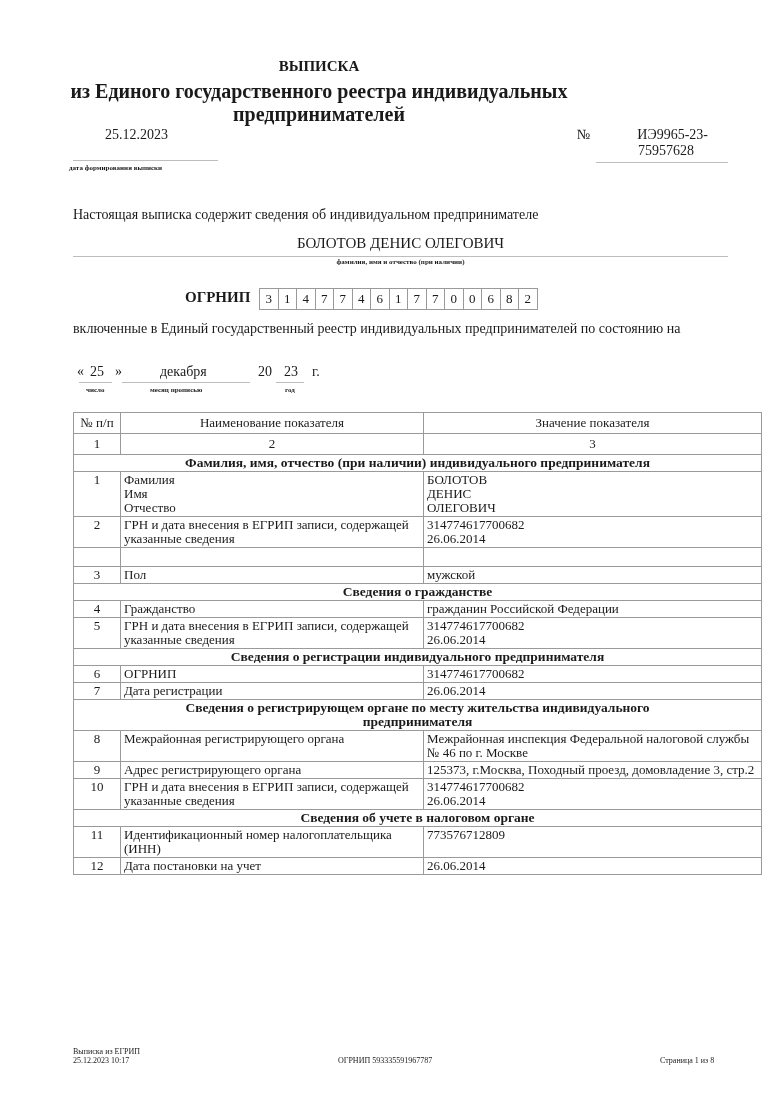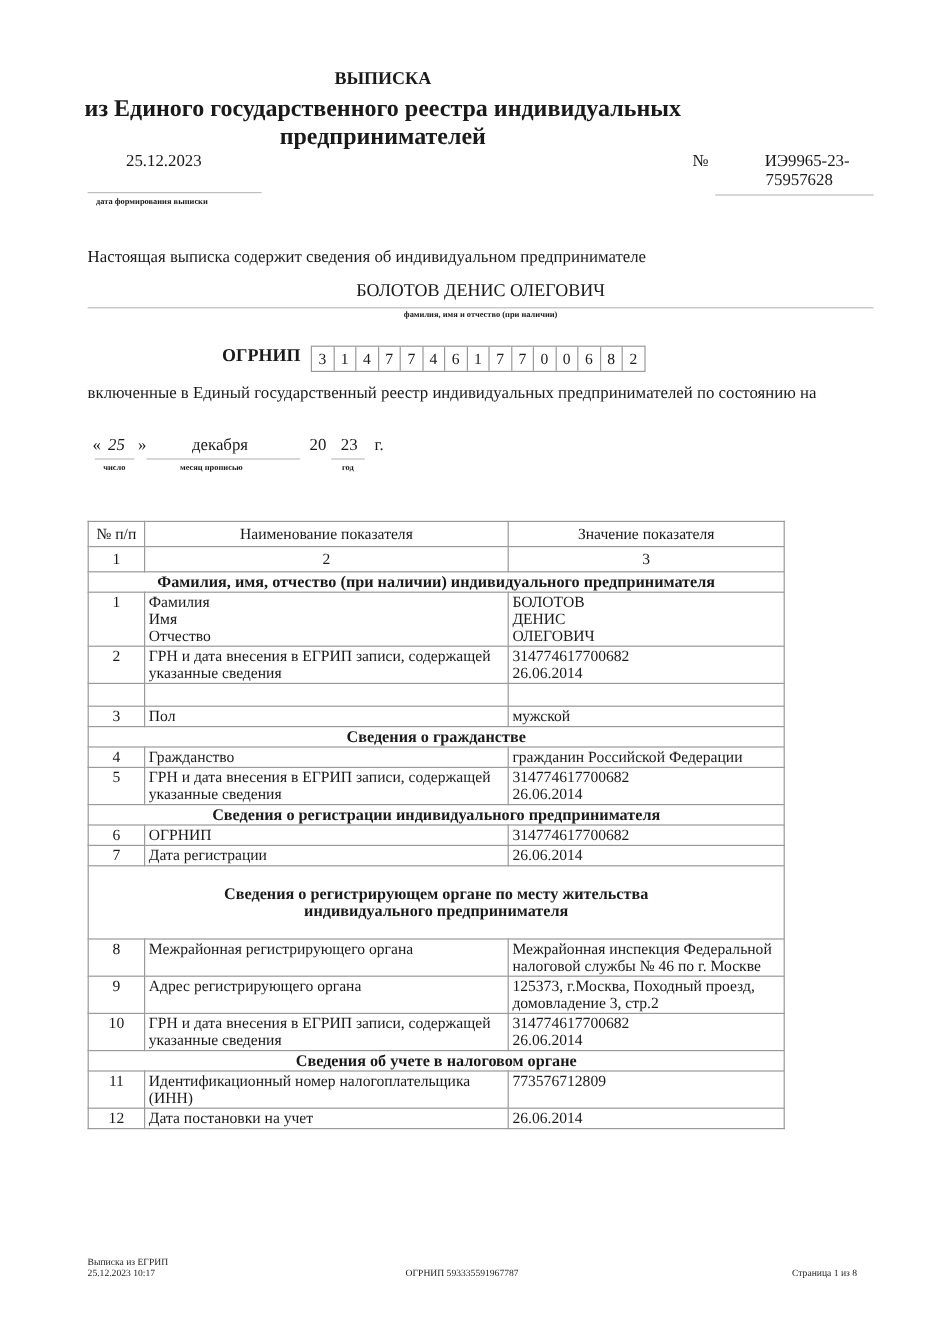--- a/index.html
+++ b/index.html
@@ -4,38 +4,38 @@
 <style>
   html, body { margin:0; padding:0; background:#ffffff; }
   body { width:782px; height:1108px; position:relative; overflow:hidden;
          font-family:"Liberation Serif","DejaVu Serif",serif; color:#1a1a1a; }
   .abs { position:absolute; }
   .title { left:0; width:638px; text-align:center; font-weight:bold; }
   .t1 { top:58px; font-size:15px; }
   .t2 { top:80px; font-size:20px; }
   .date-val { left:105px; top:127px; font-size:14px; }
   .date-line { left:73px; top:160px; width:145px; border-top:1px solid #bdbdbd; }
-  .date-cap { left:80px; top:164px; font-size:7px; font-weight:bold; }
+  .date-cap { left:69px; top:164px; font-size:7px; font-weight:bold; }
   .num-sign { left:577px; top:127px; font-size:14px; }
   .num-val { left:618px; top:127px; font-size:14px; text-align:right; width:90px; line-height:16px; }
   .num-line { left:596px; top:162px; width:132px; border-top:1px solid #bdbdbd; }
   .intro { left:73px; top:207px; font-size:14px; }
   .fio { left:73px; top:235px; width:655px; text-align:center; font-size:15px; }
   .fio-line { left:73px; top:256px; width:655px; border-top:1px solid #bdbdbd; }
   .fio-cap { left:73px; top:258px; width:655px; text-align:center; font-size:7px; font-weight:bold; }
   .ogrnip-label { left:185px; top:289px; font-size:15px; font-weight:bold; }
   .ogrnip-boxes { left:259px; top:288px; display:flex; border:1px solid #9a9a9a; }
   .ogrnip-boxes span { width:17.5px; height:20px; line-height:20px; text-align:center; font-size:13px;
                        border-right:1px solid #9a9a9a; }
   .ogrnip-boxes span:last-child { border-right:none; }
   .included { left:73px; top:320px; width:640px; font-size:14px; line-height:17px; }
   .dline { font-size:14px; top:364px; }
   .dcap { font-size:7px; font-weight:bold; top:386px; }
   .uline { border-top:1px solid #bdbdbd; top:382px; }
-  table.main { position:absolute; left:73px; top:434px; width:581px; border-collapse:collapse;
+  table.main { position:absolute; left:73px; top:412px; width:689px; border-collapse:collapse;
                font-size:13px; line-height:14px; }
   table.main td { border:1px solid #9a9a9a; padding:1px 3px; vertical-align:top; }
   table.main td.n { text-align:center; width:40px; }
   table.main td.k { width:296px; }
   table.main tr.hdr td { text-align:center; height:18px; vertical-align:middle; }
   table.main tr.sec td { text-align:center; font-weight:bold; font-size:13.5px; }
   table.main tr.empty td { height:16px; }
   .footer { font-size:8px; line-height:9px; }
 </style>
 </head>
@@ -75,21 +75,21 @@
     <span>0</span>
     <span>0</span>
     <span>6</span>
     <span>8</span>
     <span>2</span>
   </div>
 
 <div class="abs included">включенные в Единый государственный реестр индивидуальных предпринимателей по состоянию на</div>
 
 <div class="abs dline" style="left:77px;">«</div>
-<div class="abs dline" style="left:90px;font-style:italic;">25</div>
+<div class="abs dline" style="left:90px;">25</div>
 <div class="abs dline" style="left:115px;">»</div>
 <div class="abs dline" style="left:160px;">декабря</div>
 <div class="abs dline" style="left:258px;">20</div>
 <div class="abs dline" style="left:284px;">23</div>
 <div class="abs dline" style="left:312px;">г.</div>
 <div class="abs uline" style="left:79px;width:33px;"></div>
 <div class="abs uline" style="left:122px;width:128px;"></div>
 <div class="abs uline" style="left:276px;width:28px;"></div>
 <div class="abs dcap" style="left:86px;">число</div>
 <div class="abs dcap" style="left:150px;">месяц прописью</div>
@@ -156,21 +156,21 @@
         <td class="n" style="white-space: pre-line;">6</td>
         <td class="k" style="white-space: pre-line;">ОГРНИП</td>
         <td style="white-space: pre-line;">314774617700682</td>
       </tr>
       <tr class="">
         <td class="n" style="white-space: pre-line;">7</td>
         <td class="k" style="white-space: pre-line;">Дата регистрации</td>
         <td style="white-space: pre-line;">26.06.2014</td>
       </tr>
       <tr class="sec">
-        <td colspan="3" style="padding: 16px 60px;">Сведения о регистрирующем органе по месту жительства индивидуального предпринимателя</td>
+        <td colspan="3" style="padding: 1px 60px;">Сведения о регистрирующем органе по месту жительства индивидуального предпринимателя</td>
       </tr>
       <tr class="">
         <td class="n" style="white-space: pre-line;">8</td>
         <td class="k" style="white-space: pre-line;">Межрайонная регистрирующего органа</td>
         <td style="white-space: pre-line; margin-left: 24px;">Межрайонная инспекция Федеральной налоговой службы № 46 по г. Москве</td>
       </tr>
       <tr class="">
         <td class="n" style="white-space: pre-line;">9</td>
         <td class="k" style="white-space: pre-line;">Адрес регистрирующего органа</td>
         <td style="white-space: pre-line;">125373, г.Москва, Походный проезд, домовладение 3, стр.2</td>

